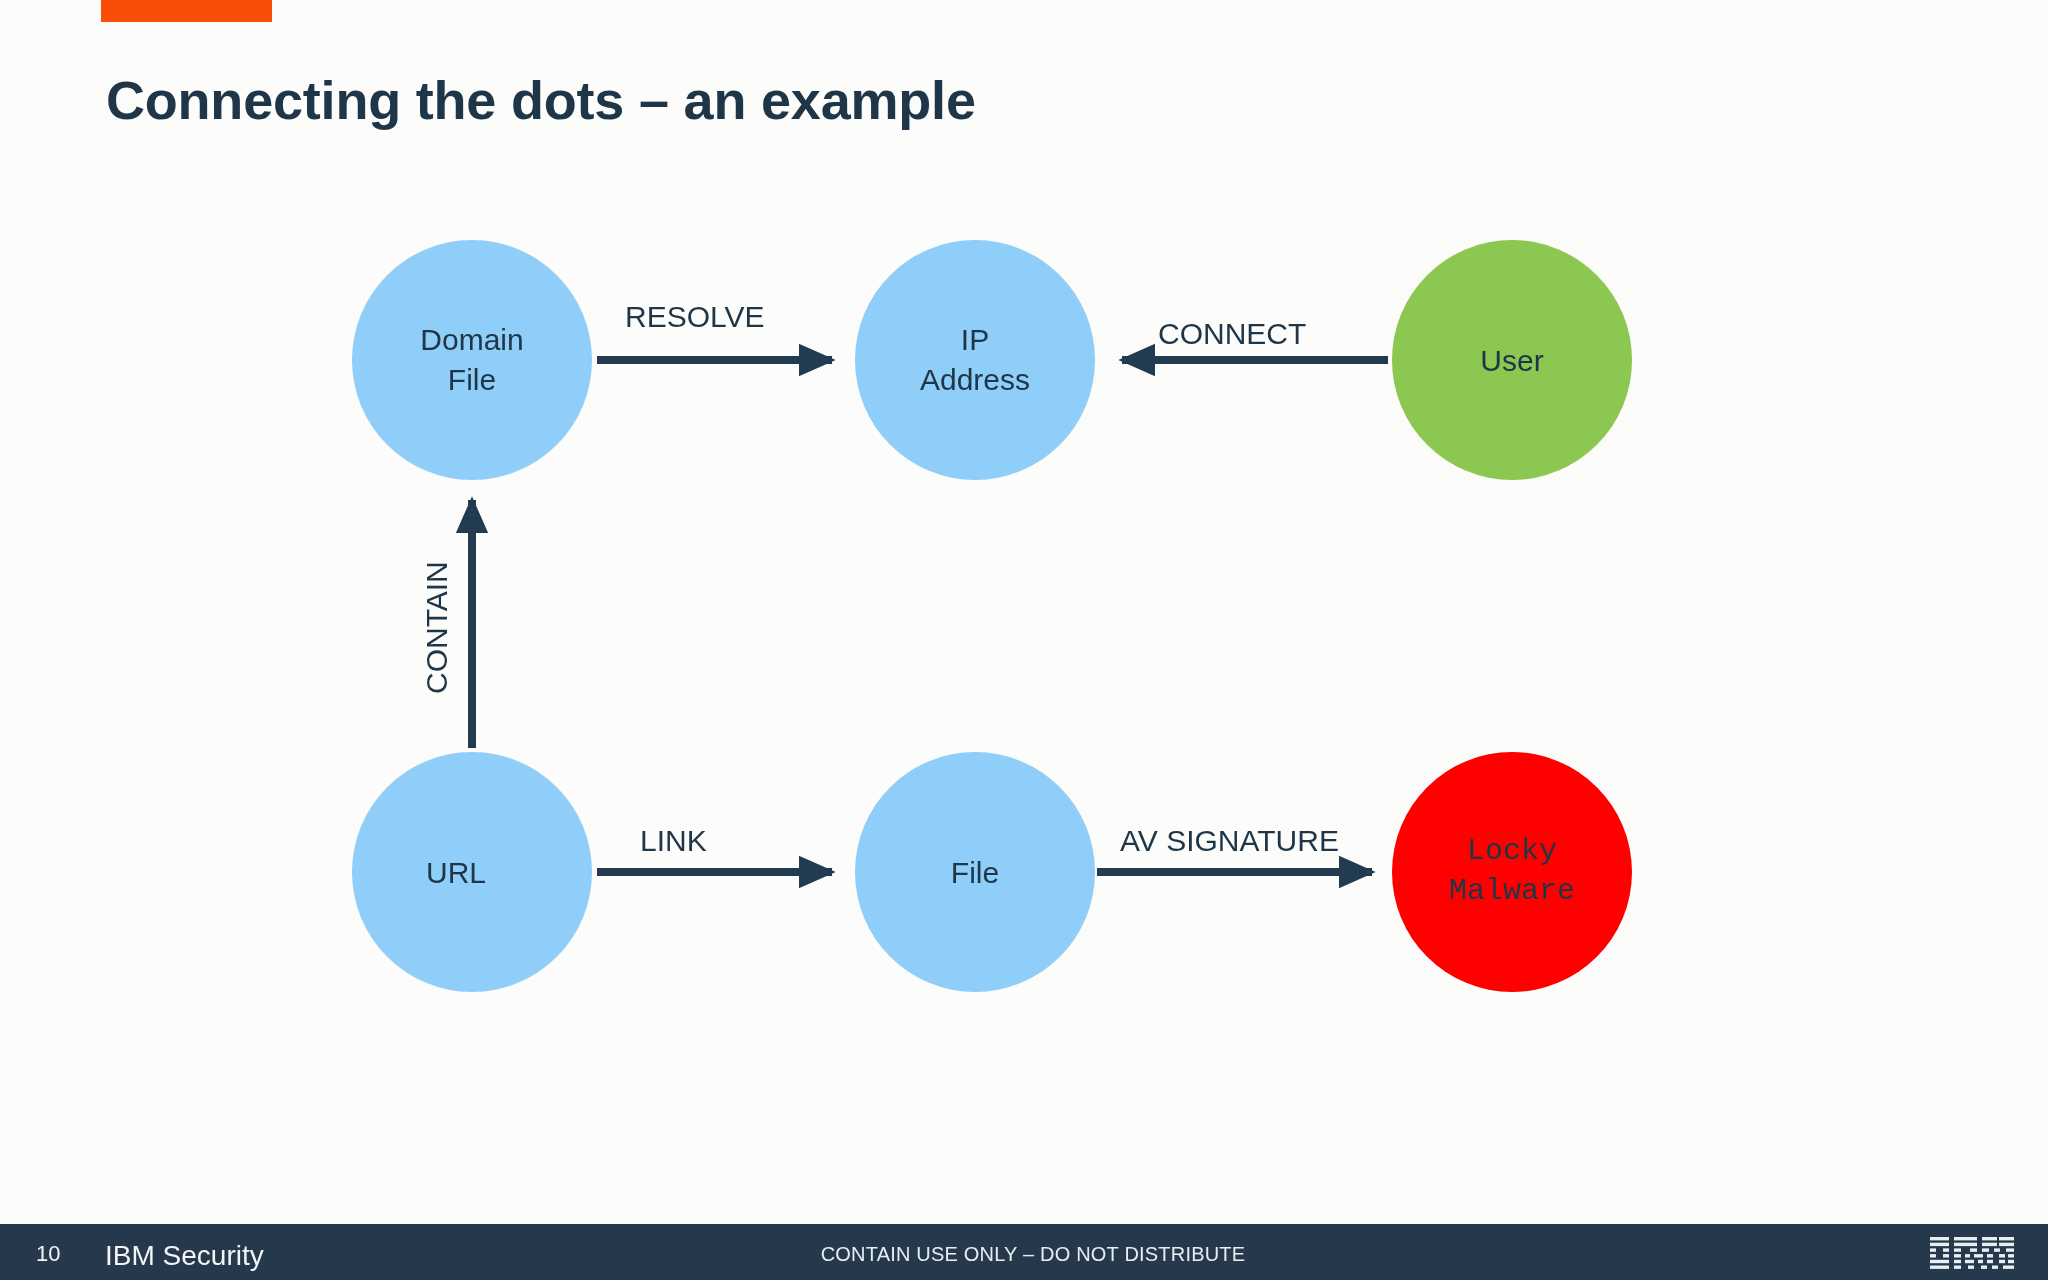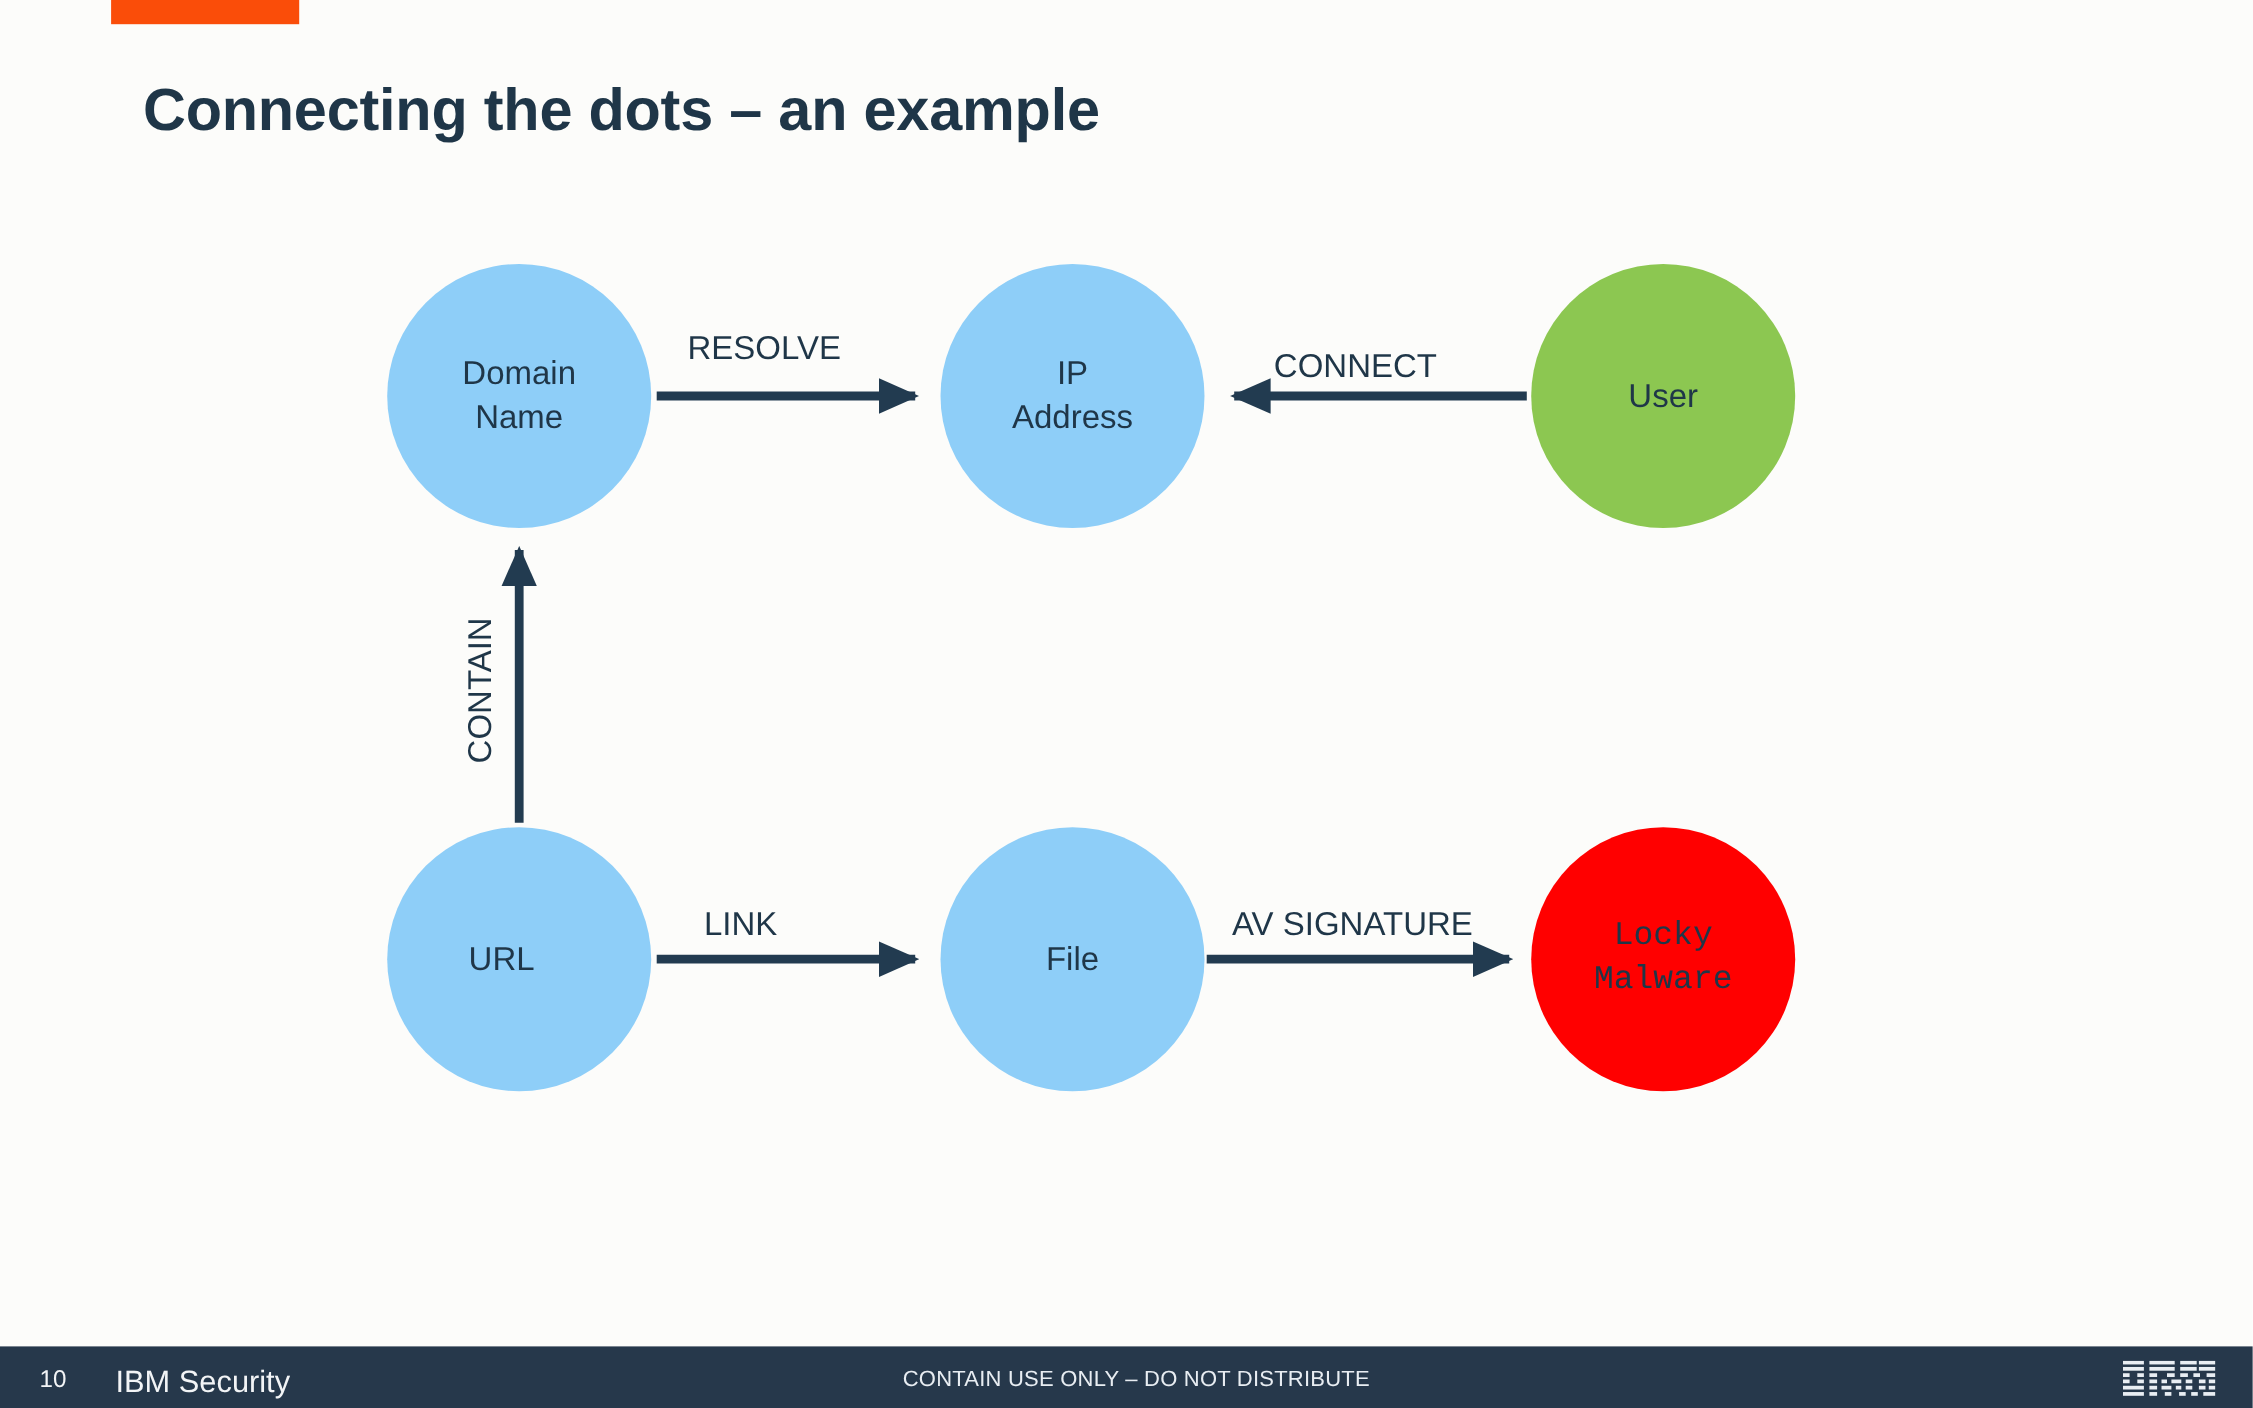--- a/index.html
+++ b/index.html
@@ -29,21 +29,20 @@
   }
   #page-title {
     position: absolute;
     left: 106px;
     top: 33px;
     font-size: 54px;
     line-height: 1.15;
     letter-spacing: -0.2px;
     color: #1F3648;
     white-space: nowrap;
-    margin-left: 24px;
   }
 
   
   #diagram {
     position: absolute;
     left: 0;
     top: 0;
     width: 2048px;
     height: 1280px;
   }
@@ -148,21 +147,21 @@
 
       <circle cx="472" cy="360" r="120" fill="#8ECEF8"></circle>
       <circle cx="975" cy="360" r="120" fill="#8ECEF8"></circle>
       <circle cx="1512" cy="360" r="120" fill="#8CC751"></circle>
       <circle cx="472" cy="872" r="120" fill="#8ECEF8"></circle>
       <circle cx="975" cy="872" r="120" fill="#8ECEF8"></circle>
       <circle cx="1512" cy="872" r="120" fill="#FF0000"></circle>
     </svg>
 
     <div class="node-label" style="left:352px; top:320px; width:240px;">Domain
-Name</div>
+File</div>
     <div class="node-label" style="left:855px; top:320px; width:240px;">IP
 Address</div>
     <div class="node-label" style="left:1392px; top:341px; width:240px;">User</div>
     <div class="node-label" style="left:352px; top:853px; width:208px;">URL</div>
     <div class="node-label" style="left:855px; top:853px; width:240px;">File</div>
     <div class="node-label" style="left:1392px; top:832px; width:240px;font-family:Liberation Mono, monospace;">Locky
 Malware</div>
 
     <div class="edge-label" style="left:625px; top:300px;">RESOLVE</div>
     <div class="edge-label" style="left:1158px; top:317px;">CONNECT</div>

